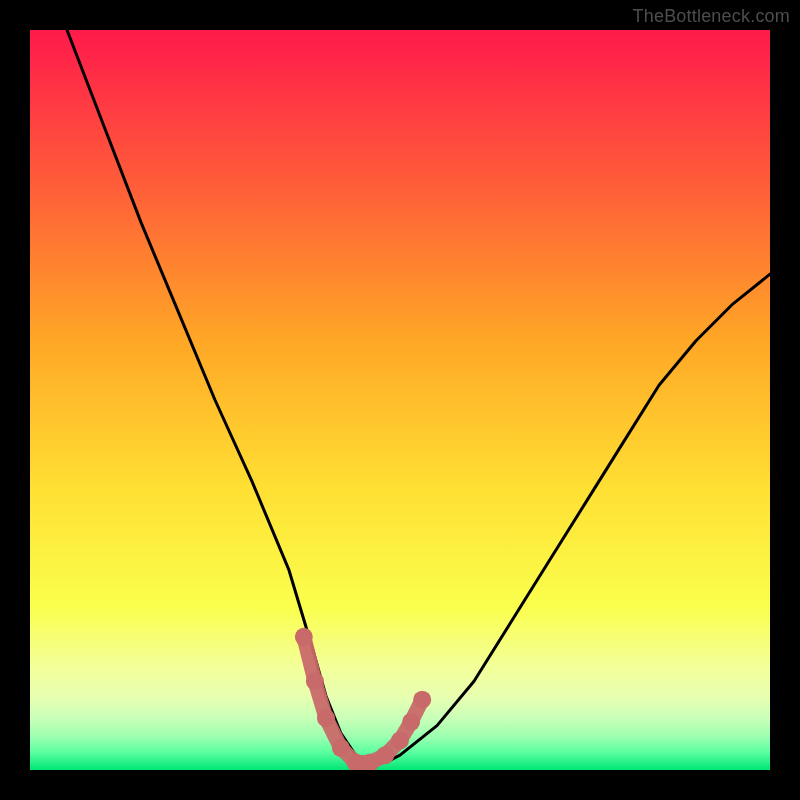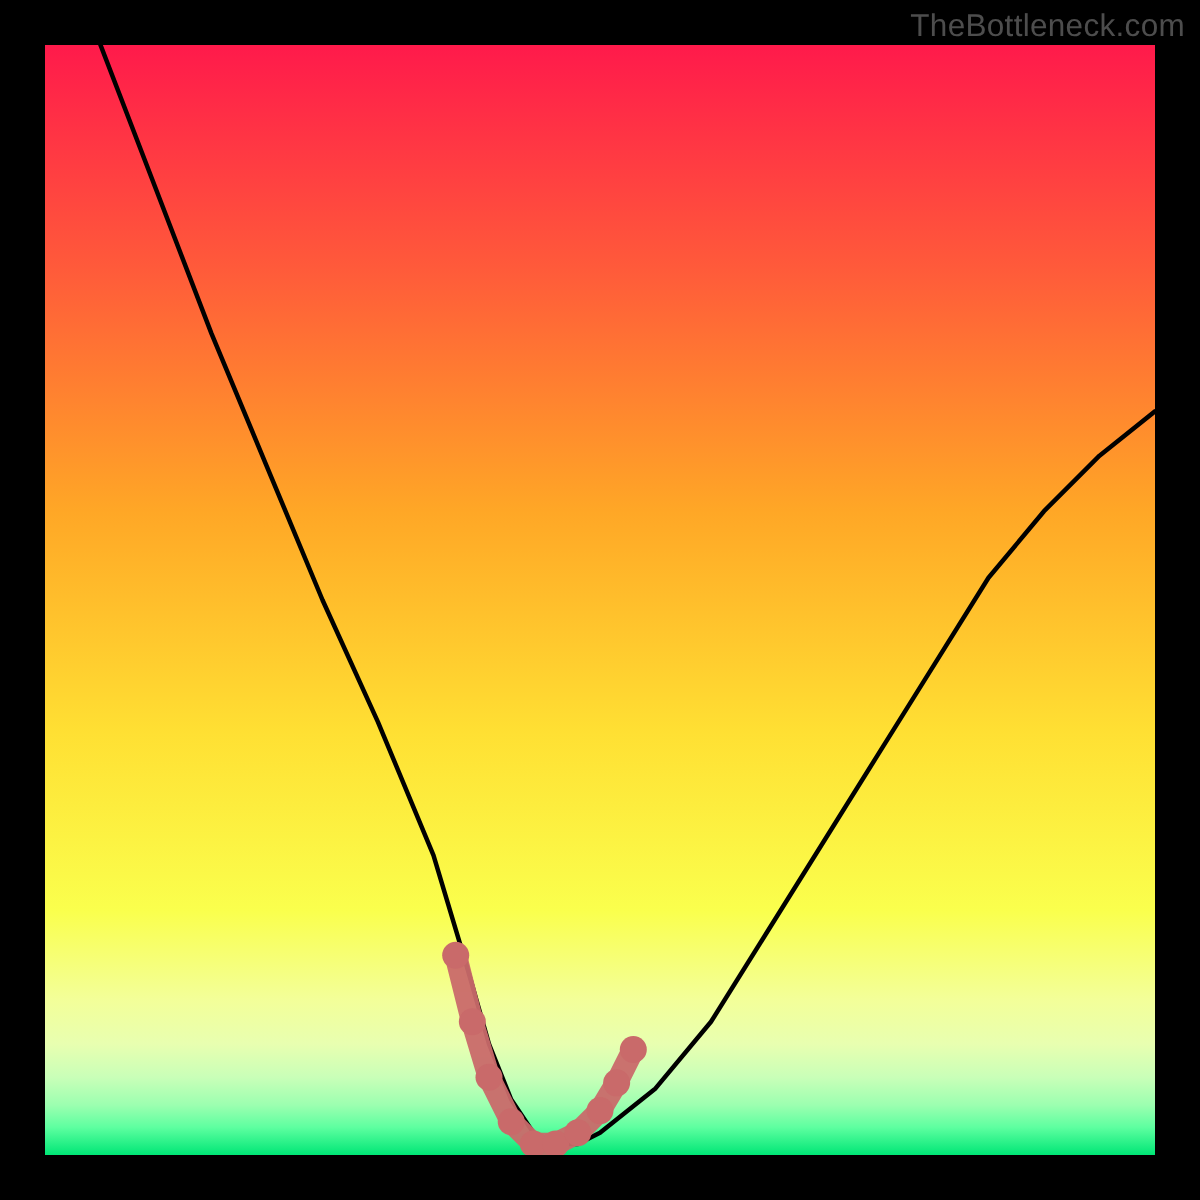--- a/index.html
+++ b/index.html
@@ -24,21 +24,21 @@
     left: 0;
     top: 0;
     width: 740px;
     height: 740px;
   }
   .watermark {
     position: absolute;
     top: 6px;
     right: 10px;
     color: #4d4d4d;
-    font-size: 21px;
+    font-size: 18px;
     font-weight: 400;
     letter-spacing: 0.2px;
   }
   svg {
     display: block;
   }
 </style>
 </head>
 <body>
 

